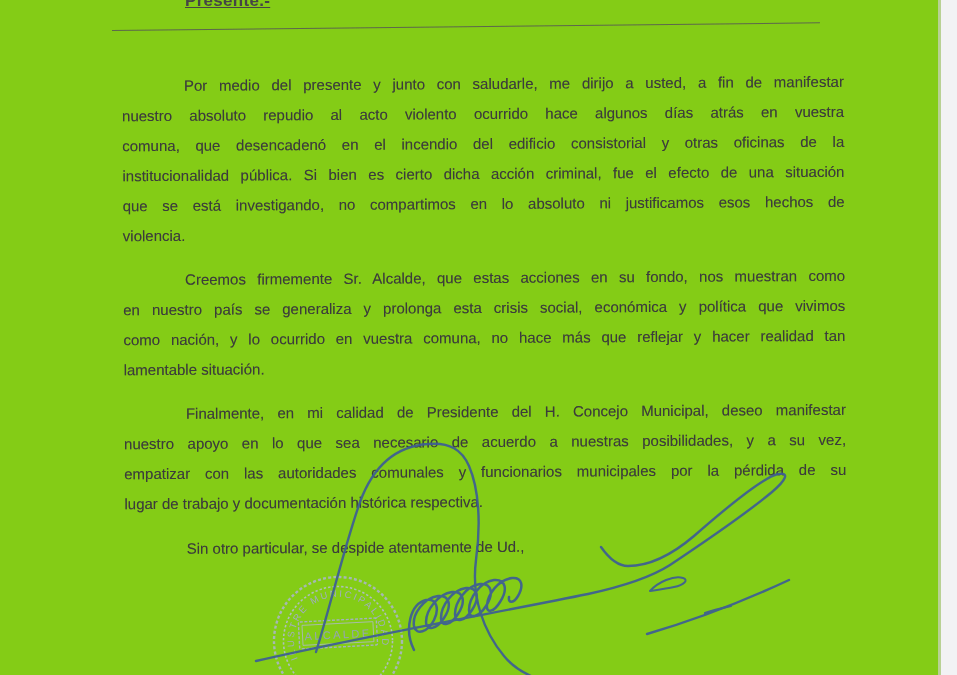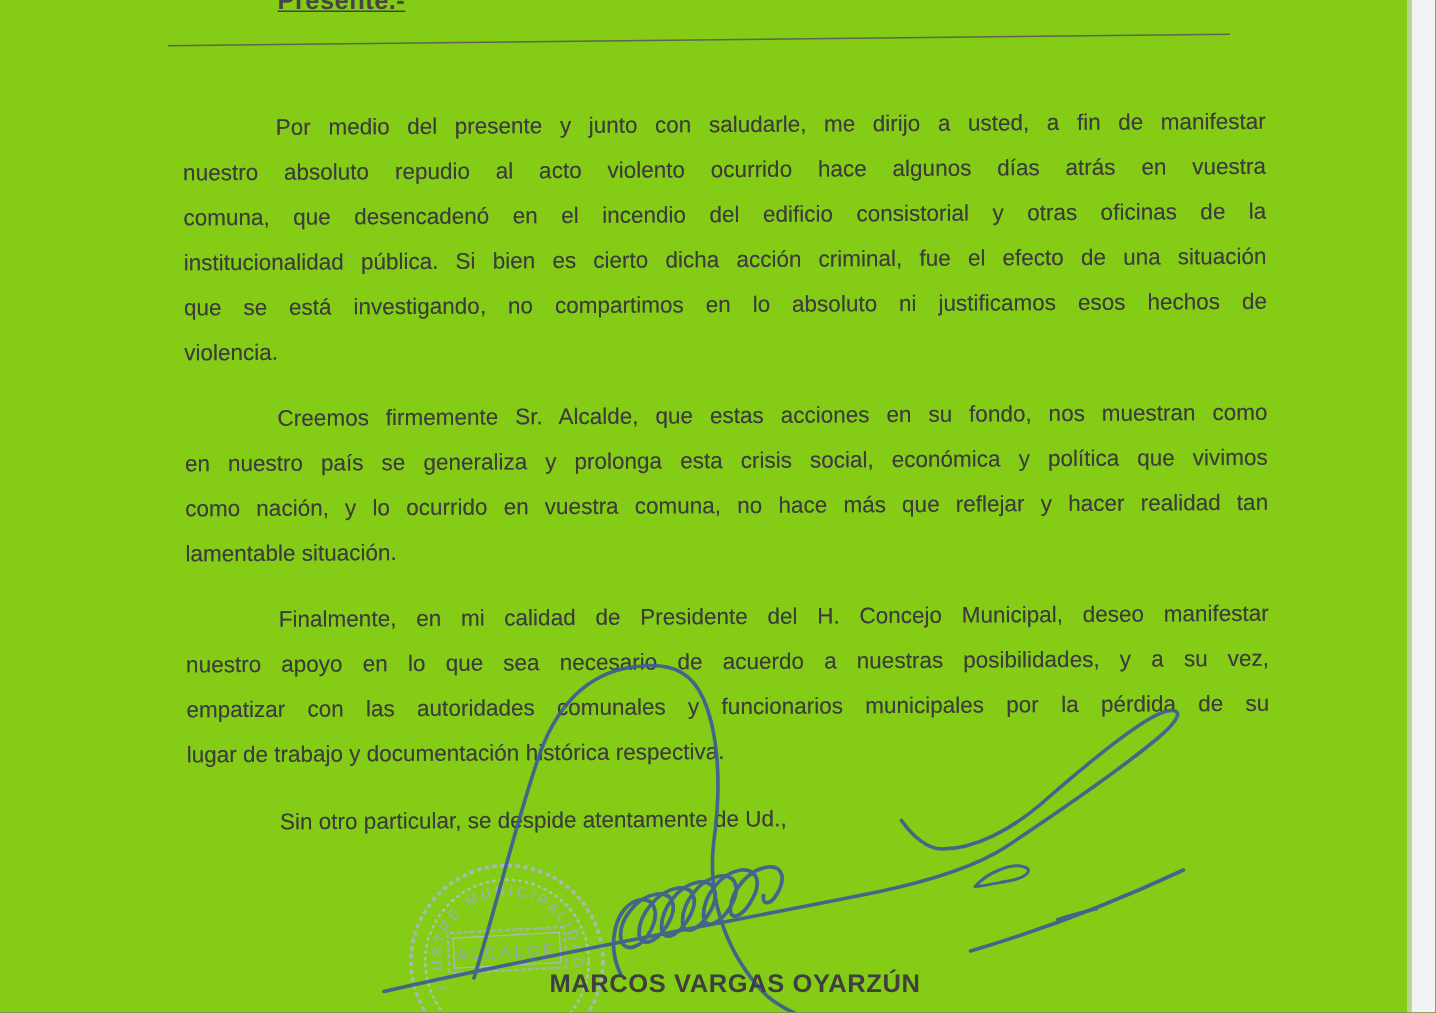--- a/index.html
+++ b/index.html
@@ -120,15 +120,14 @@
       <path d="M 256,661 C 360,637 500,612 588,594 C 634,584 656,574 670,565 C 706,541 748,512 772,492 C 786,480 790,472 778,474 C 764,477 726,508 694,536 C 674,553 650,566 628,566 C 618,566 608,557 601,547"></path>
 
       <path stroke-width="2" d="M 650,591 C 658,582 674,575 683,578 C 689,580 684,585 674,587 C 663,589 654,591 650,591"></path>
 
       <path d="M 647,634 C 695,620 744,601 789,580"></path>
 
       <path stroke-width="2.2" d="M 705,613 C 713,610 722,608 731,606"></path>
     </g>
   </svg>
 
-  <div class="signatory-name">MARCOS VARGAS OYARZÚN</div>
 
 </div>
 
 </body></html>

